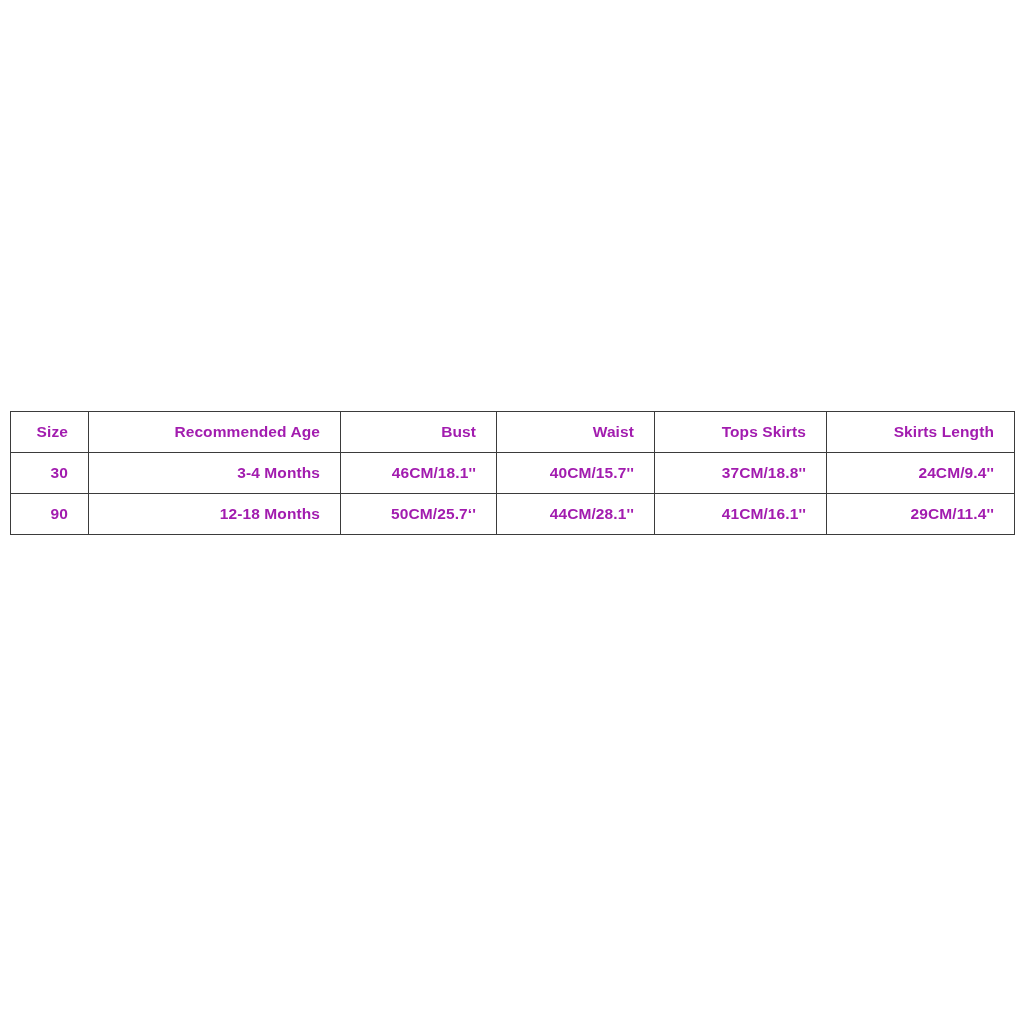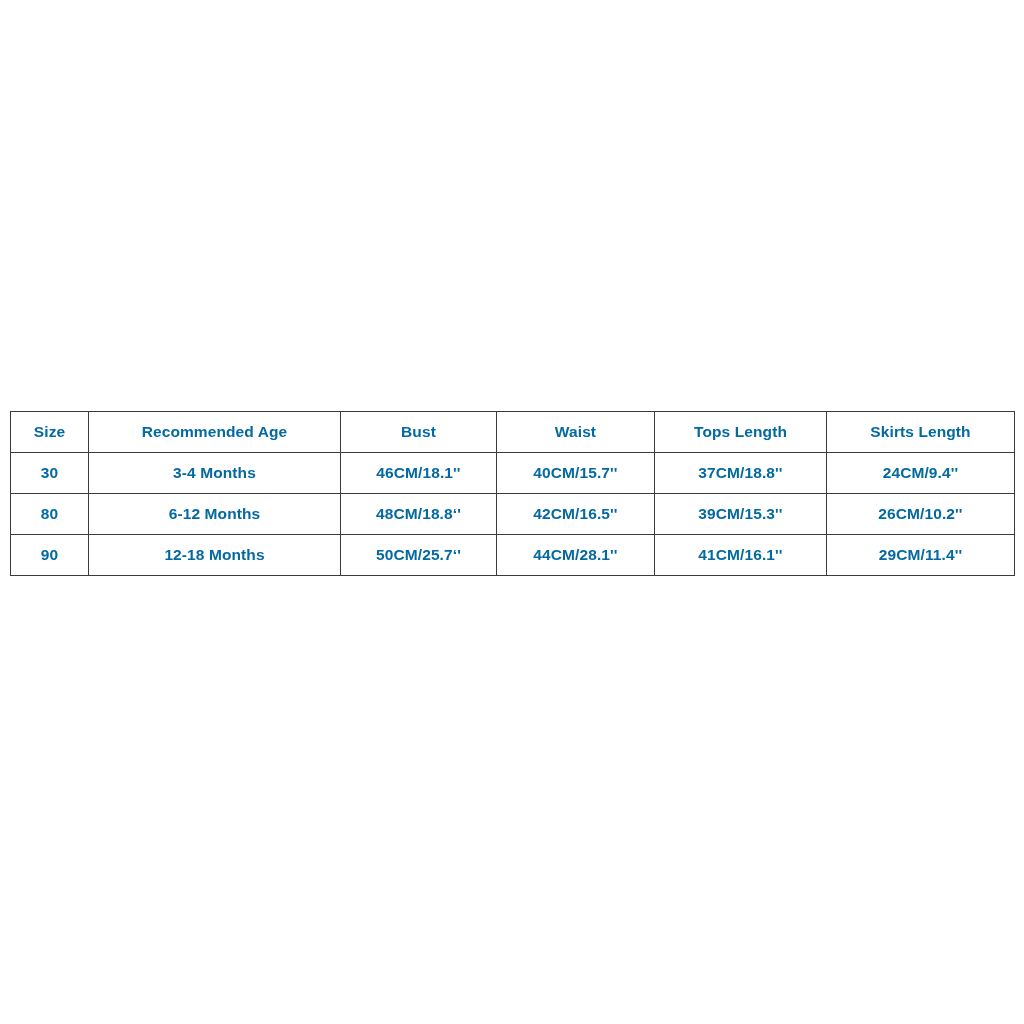--- a/index.html
+++ b/index.html
@@ -23,26 +23,26 @@
   table.size-chart {
     border-collapse: collapse;
     width: 100%;
     table-layout: fixed;
     background: #ffffff;
   }
   table.size-chart td,
   table.size-chart th {
     border: 1px solid #3b3b3b;
     height: 40px;
-    padding: 0 4px;
-    text-align: center;
+    padding: 0 20px;
+    text-align: right;
     vertical-align: middle;
     font-weight: bold;
     font-size: 15.5px;
-    color: #0369a1;
+    color: #a21caf;
     letter-spacing: 0.1px;
     white-space: nowrap;
     overflow: hidden;
   }
   table.size-chart thead th {
     font-size: 15.5px;
   }
   
   col.c0 { width: 78px; }
   col.c1 { width: 252px; }
@@ -63,40 +63,32 @@
         <col class="c3">
         <col class="c4">
         <col class="c5">
     </colgroup>
     <thead>
       <tr>
         <th>Size</th>
         <th>Recommended Age</th>
         <th>Bust</th>
         <th>Waist</th>
-        <th>Tops Length</th>
+        <th>Tops Skirts</th>
         <th>Skirts Length</th>
       </tr>
     </thead>
     <tbody>
       <tr>
         <td>30</td>
         <td>3-4 Months</td>
         <td>46CM/18.1''</td>
         <td>40CM/15.7''</td>
         <td>37CM/18.8''</td>
         <td>24CM/9.4''</td>
-      </tr>
-      <tr>
-        <td>80</td>
-        <td>6-12 Months</td>
-        <td>48CM/18.8‘'</td>
-        <td>42CM/16.5''</td>
-        <td>39CM/15.3''</td>
-        <td>26CM/10.2''</td>
       </tr>
       <tr>
         <td>90</td>
         <td>12-18 Months</td>
         <td>50CM/25.7‘'</td>
         <td>44CM/28.1''</td>
         <td>41CM/16.1''</td>
         <td>29CM/11.4''</td>
       </tr>
     </tbody>

